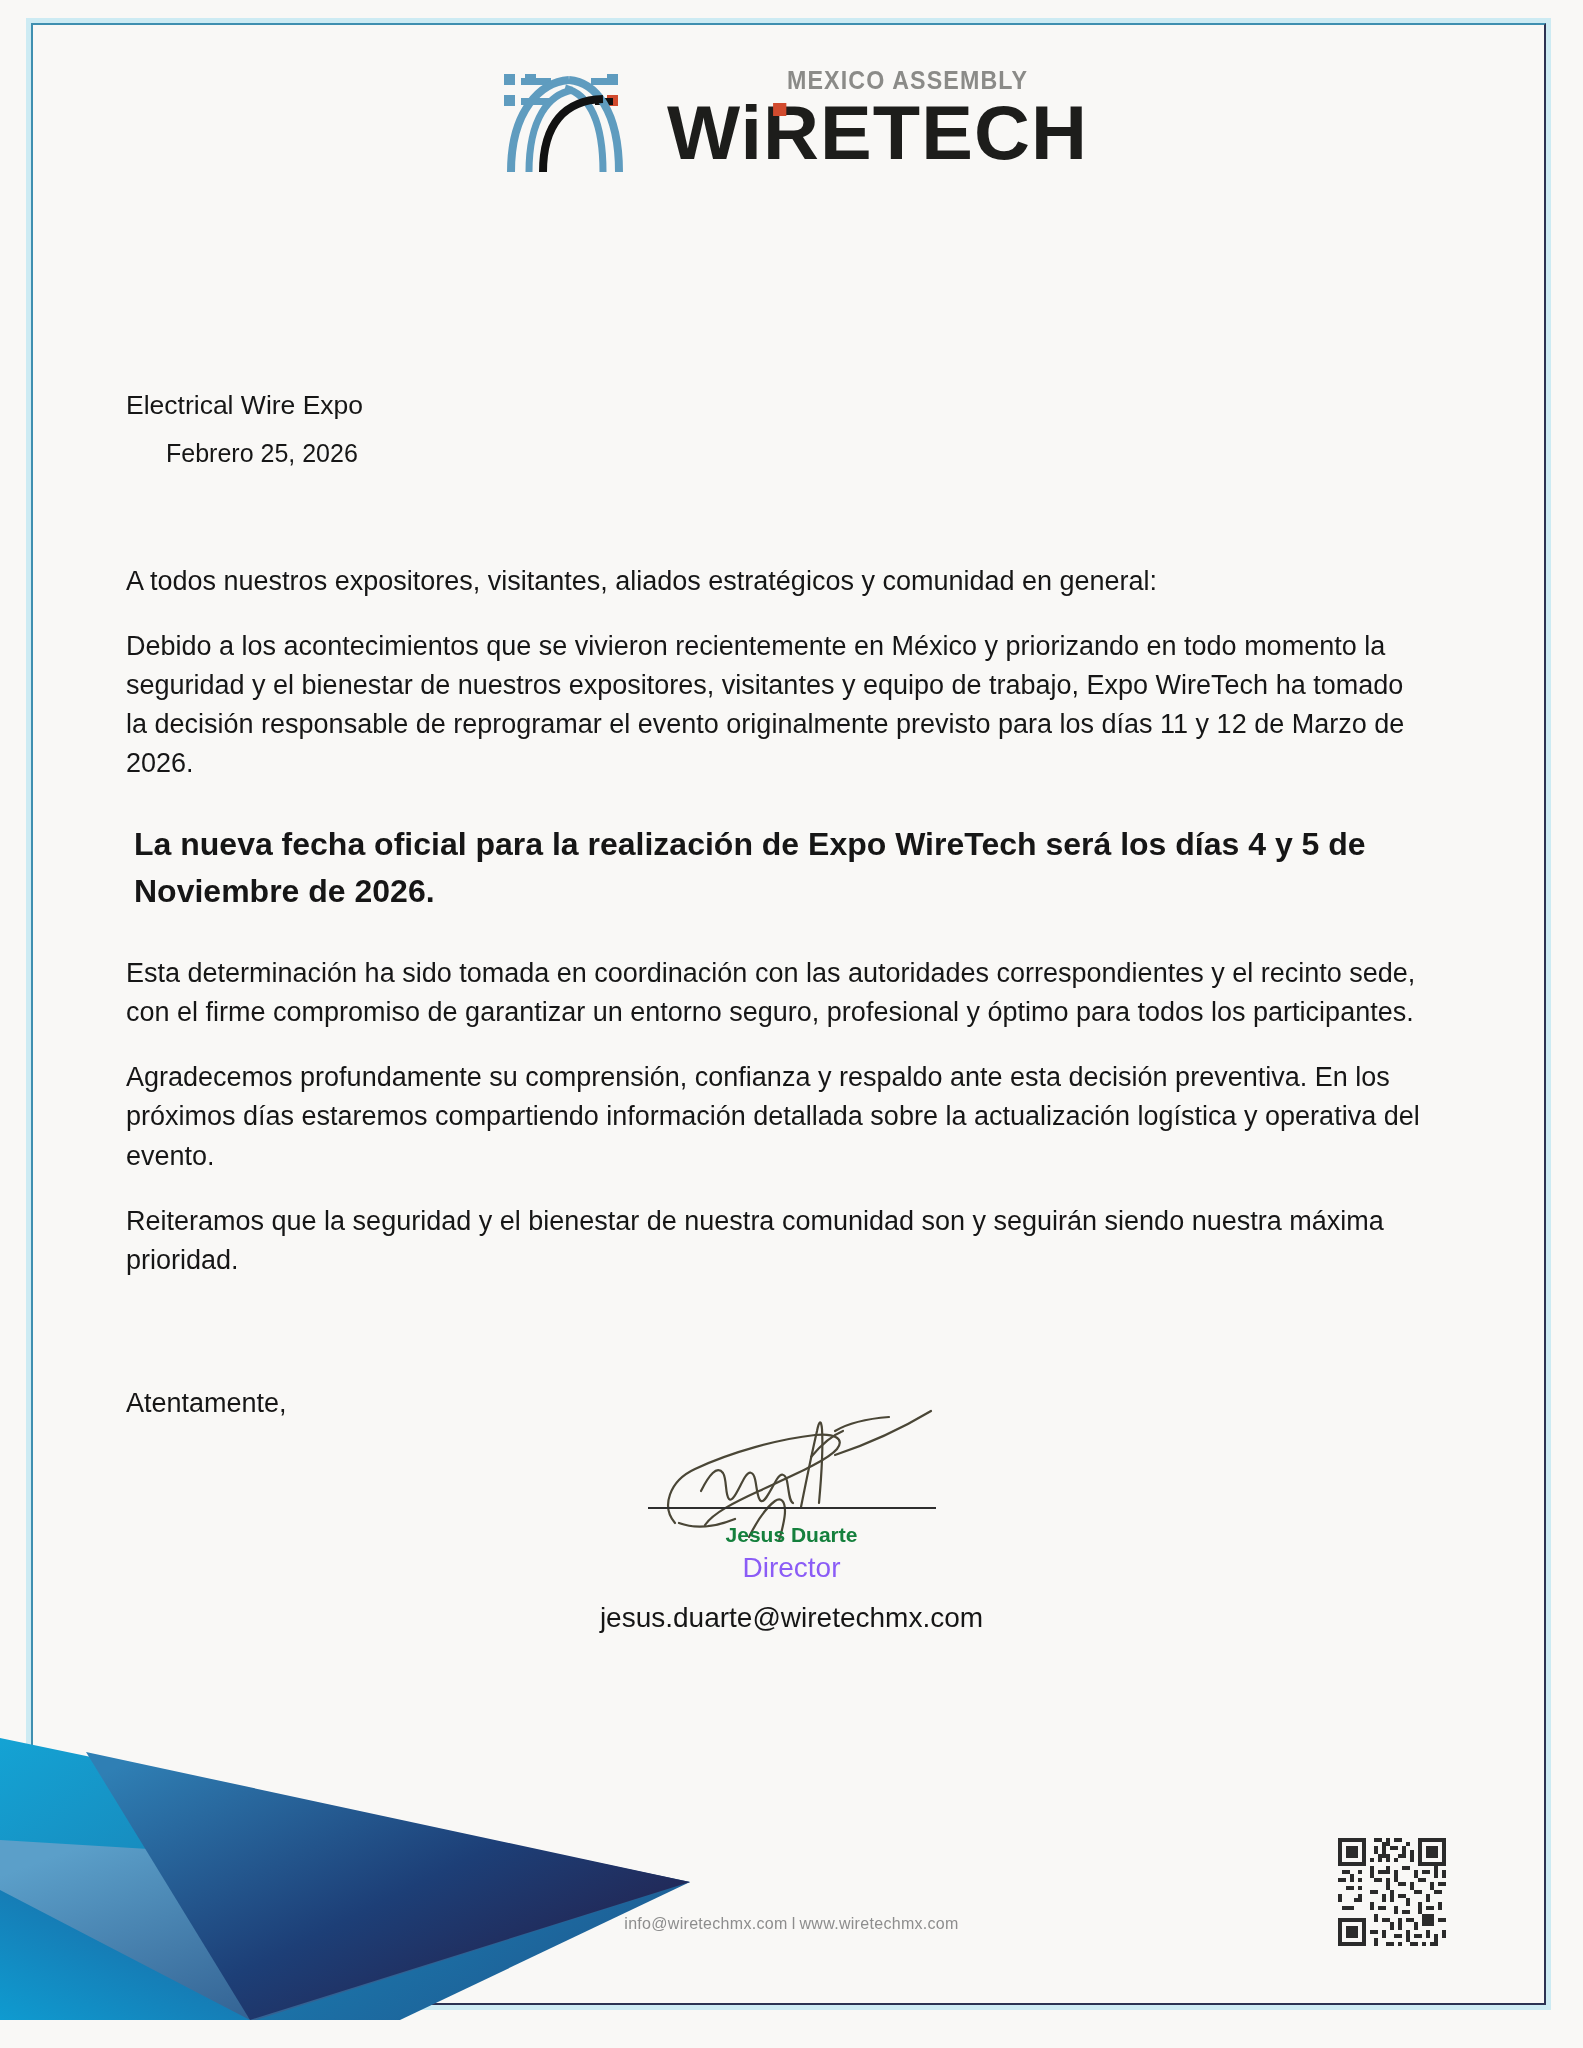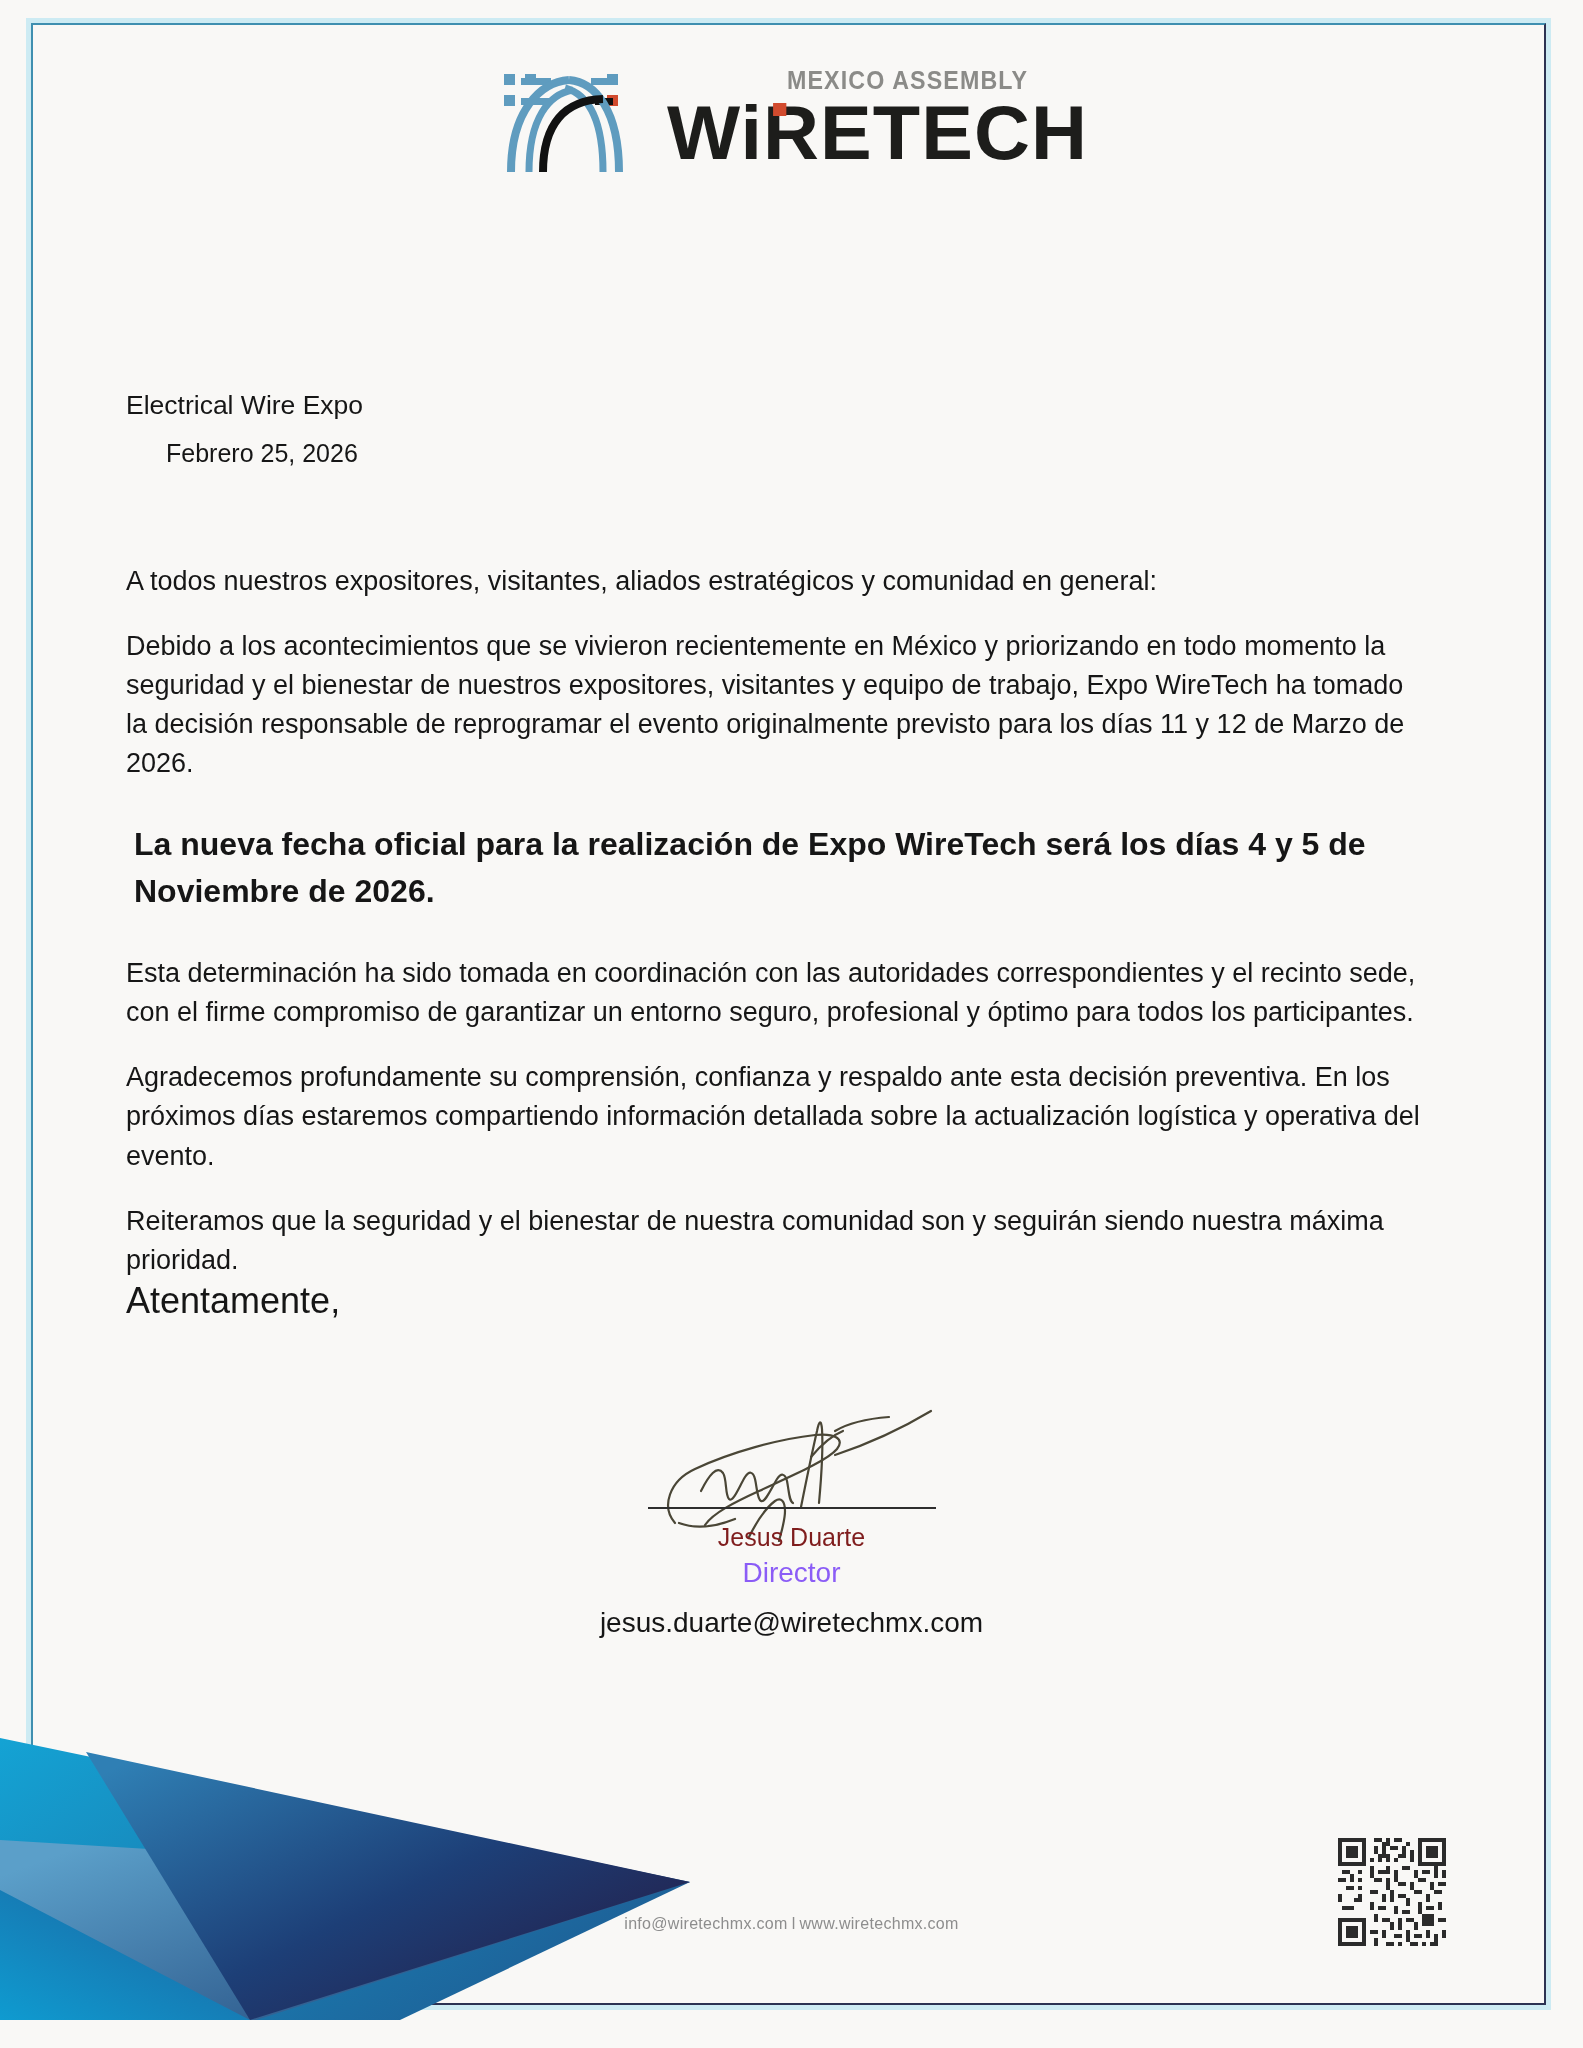--- a/index.html
+++ b/index.html
@@ -102,43 +102,44 @@
     text-align:left;
   }
   .para.highlight {
     margin-top:38px;
     font-weight:bold;
     padding-left:8px;
     font-size:32px;
   }
   .para.gap-top { margin-top:40px; }
   .closing {
-    font-size:36px;
+    margin-top:108px;
+    font-size:27px;
   }
 
   
   .sig-area {
     position:absolute;
     left:0; top:1395px;
     width:1583px;
     display:flex;
     flex-direction:column;
     align-items:center;
   }
   .sig-svg { width:320px; height:150px; display:block; margin-left:14px; }
   .sig-rule {
     width:288px; height:0;
     border-top:2px solid #2e2e2e;
     margin-top:-38px;
   }
   .sig-name {
     margin-top:14px;
-    font-size:25px;
-    font-weight:normal;
-    color:#7f1d1d;
+    font-size:21px;
+    font-weight:bold;
+    color:#15803d;
   }
   .sig-role {
     margin-top:5px;
     font-size:28px;
     color:#8b5cf6;
   }
   .sig-email {
     margin-top:18px;
     font-size:28px;
     color:#161616;

